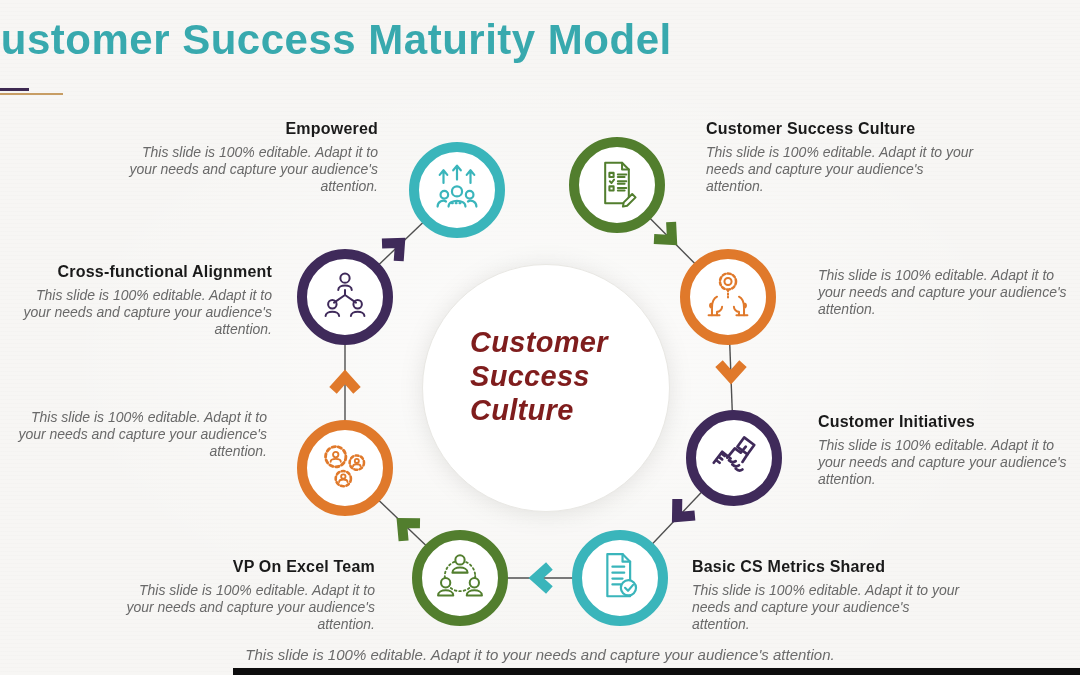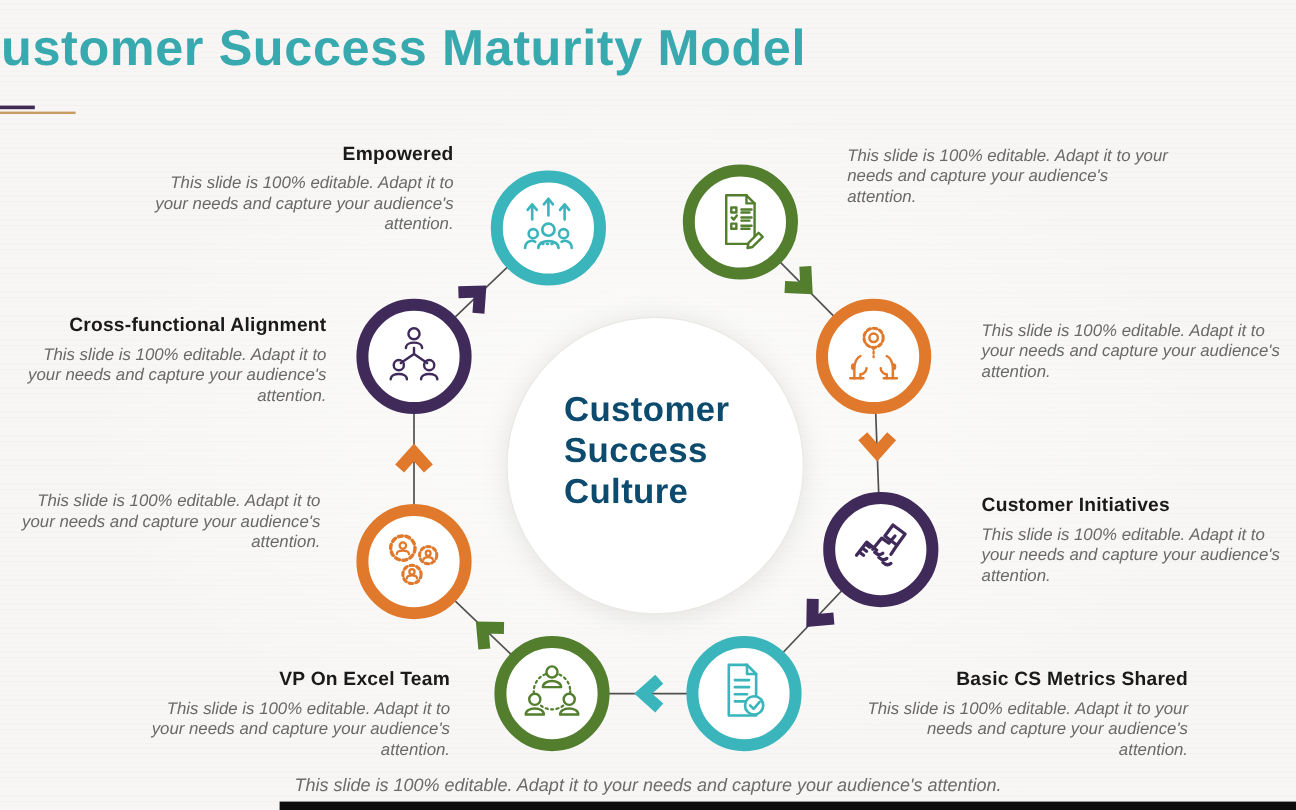--- a/index.html
+++ b/index.html
@@ -25,31 +25,31 @@
   .n-emp{left:409px;top:142px;}
   .n-csc{left:569px;top:137px;}
   .n-pmf{left:680px;top:249px;}
   .n-ca {left:686px;top:410px;}
   .n-bcm{left:572px;top:530px;}
   .n-vp {left:412px;top:530px;}
   .n-cx {left:297px;top:420px;}
   .n-cfa{left:297px;top:249px;}
   .center-circle{position:absolute;z-index:2;left:422px;top:264px;width:246px;height:246px;border-radius:50%;
     background:#fff;border:1px solid #e9e8e4;box-shadow:0 2px 22px rgba(120,120,115,.18);}
-  .center-text{position:absolute;left:47px;top:60px;font-size:29px;font-weight:bold;color:#0c4a6e;line-height:34px;letter-spacing:.3px;}
+  .center-text{position:absolute;left:47px;top:60px;font-size:29px;font-weight:bold;color:#7f1d1d;line-height:34px;letter-spacing:.3px;font-style:italic;}
   .tb{position:absolute;z-index:3;}
   .tb h3{margin:0;font-size:16px;font-weight:bold;color:#1a1a1a;letter-spacing:.2px;line-height:23px;}
   .tb p{margin:4px 0 0 0;font-style:italic;font-size:14px;color:#696969;line-height:17px;}
   .al-r{text-align:right;}
   .al-l{text-align:left;}
   .tb-emp{left:128px;top:117px;width:250px;}
   .tb-csc{left:706px;top:117px;width:268px;}
   .tb-pmf{left:818px;top:263px;width:255px;}
   .tb-ca {left:818px;top:410px;width:255px;}
-  .tb-bcm{left:720px;top:555px;width:270px;text-align:right;}
+  .tb-bcm{left:692px;top:555px;width:270px;}
   .tb-vp {left:115px;top:555px;width:260px;}
   .tb-cx {left:15px;top:405px;width:252px;}
   .tb-cfa{left:6px;top:260px;width:266px;}
   .footer-note{position:absolute;z-index:3;left:0;top:646px;width:1080px;text-align:center;
     font-style:italic;font-size:15px;color:#6b6b6b;}
   .bottom-bar{position:absolute;z-index:4;left:233px;right:0;top:668px;height:7px;}
 </style>
 </head>
 <body>
 
@@ -195,20 +195,21 @@
           <path d="M39 57c0-7 16-7 16 0"></path>
       </svg>
     </span>
   </div>
 
   <div class="tb tb-emp al-r">
     <h3>Empowered</h3>
     <p>This slide is 100% editable.  Adapt it to your needs and capture your audience's attention.</p>
   </div>
   <div class="tb tb-csc al-l">
+    <h3>Customer Success Culture</h3>
     <p>This slide is 100% editable.  Adapt it to your needs and capture your audience's attention.</p>
   </div>
   <div class="tb tb-pmf al-l">
     <p>This slide is 100% editable.  Adapt it to your needs and capture your audience's attention.</p>
   </div>
   <div class="tb tb-ca al-l">
     <h3>Customer Initiatives</h3>
     <p>This slide is 100% editable.  Adapt it to your needs and capture your audience's attention.</p>
   </div>
   <div class="tb tb-bcm al-l">

